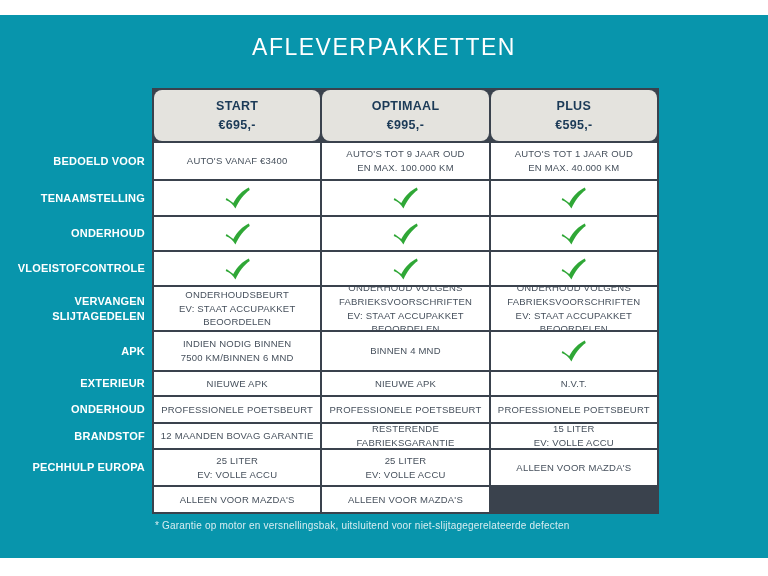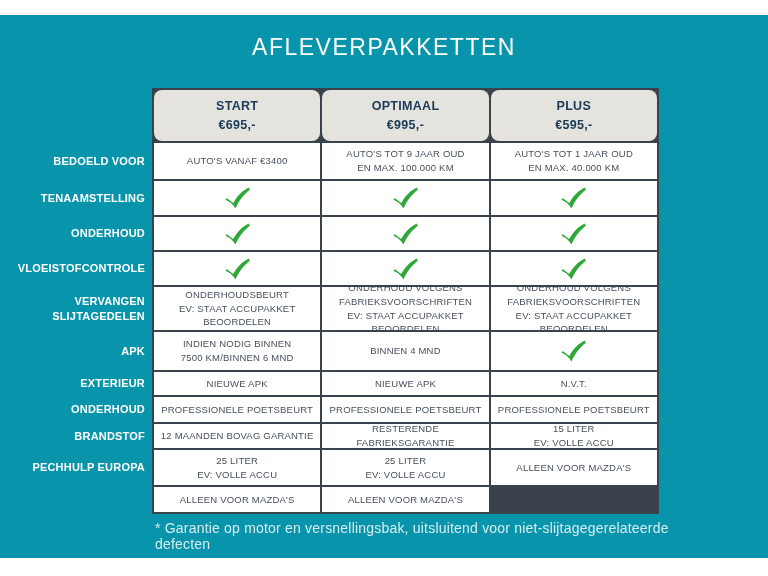--- a/index.html
+++ b/index.html
@@ -41,21 +41,21 @@
     color:var(--cell-text,#46505c);font-size:9.5px;line-height:1.45;
     letter-spacing:0.2px;padding:1px 4px;box-sizing:border-box;overflow:hidden;
   }
   .cell.header{
     background:var(--header-bg,#e4e3de);color:var(--navy,#1b3a57);
     font-weight:bold;font-size:12.5px;line-height:1.5;letter-spacing:0.3px;border-radius:8px;
   }
   .check-svg{display:block;}
   .footnote{
     position:absolute;left:155px;top:520px;width:560px;
-    color:var(--footnote-text,#d8edf1);font-size:14px;letter-spacing:0.2px;
+    color:var(--footnote-text,#d8edf1);font-size:10px;letter-spacing:0.2px;
   }
   .white-strip-top{position:absolute;left:0;top:0;width:768px;height:15px;background:#ffffff;}
   .white-strip-bottom{position:absolute;left:0;top:558px;width:768px;height:18px;background:#ffffff;}
 </style>
 </head>
 <body>
 
 <div class="white-strip-top"></div>
 <div class="teal-band"></div>
 <div class="page-title">AFLEVERPAKKETTEN</div>

